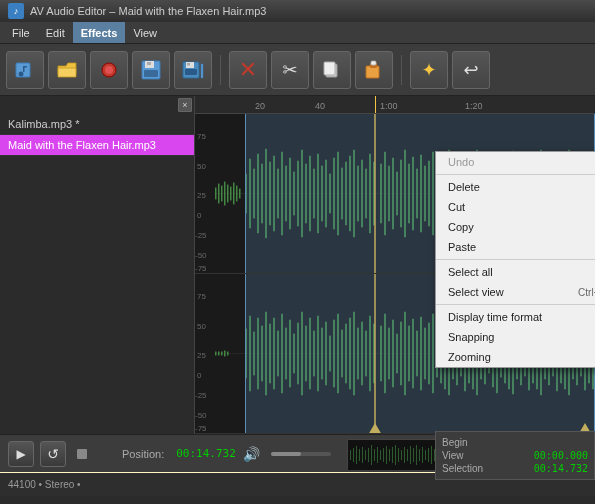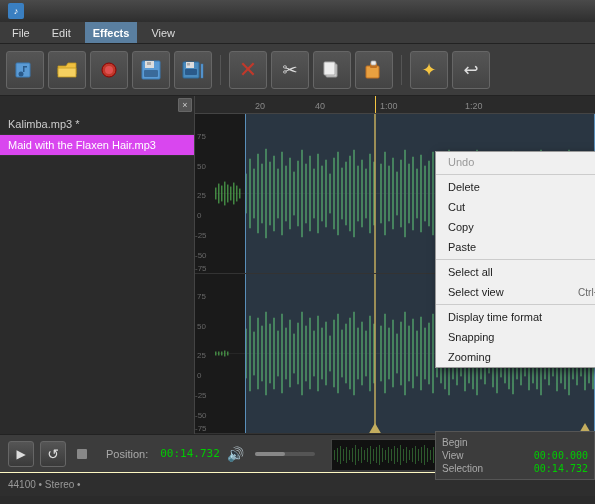--- a/index.html
+++ b/index.html
@@ -39,21 +39,20 @@
     }
 
     
     #menu-bar {
       background: #3c3c3c;
       height: 22px;
       display: flex;
       align-items: center;
       padding: 0 4px;
       border-bottom: 1px solid #222;
-      gap: 6px;
     }
     .menu-item {
       padding: 2px 8px;
       cursor: pointer;
       color: #ddd;
       font-size: 11px;
       height: 100%;
       display: flex;
       align-items: center;
     }
@@ -290,20 +289,21 @@
     
     .waveform-svg { width: 100%; height: 100%; }
   </style>
 </head>
 <body>
 
 <div id="title-bar">
   <div id="title-icon">
     <span>♪</span>
   </div>
+  <span>AV Audio Editor – Maid with the Flaxen Hair.mp3</span>
 </div>
 
 <div id="menu-bar">
   <div class="menu-item">File</div>
   <div class="menu-item">Edit</div>
   <div class="menu-item active">Effects</div>
   <div class="menu-item">View</div>
 </div>
 
 <div id="toolbar">
@@ -695,21 +695,21 @@
     <span>▶</span>
   </div>
   <div class="transport-btn" style="font-size:14px;">
     <span>↺</span>
   </div>
   <div class="transport-btn" style="background:none; border:none; width:20px;">
     <svg width="12" height="12" viewBox="0 0 12 12">
       <rect x="1" y="1" width="10" height="10" rx="1" fill="#888"></rect>
     </svg>
   </div>
-  <span style="color:#aaa; margin-left:8px;">Position:</span>
+  <span style="color:#aaa; margin-left:24px;">Position:</span>
   <span id="position-display">00:14.732</span>
   <span id="speaker-icon">🔊</span>
   <div id="volume-slider">
     <div id="volume-fill"></div>
   </div>
   <div id="waveform-thumb">
     <svg width="120" height="30" viewBox="0 0 120 30" preserveAspectRatio="none">
       <rect x="0" y="0" width="120" height="30" fill="#111"></rect>
       <g fill="#3a7a3a" opacity="0.7">
         <rect x="2" y="10" width="1" height="10"></rect>

